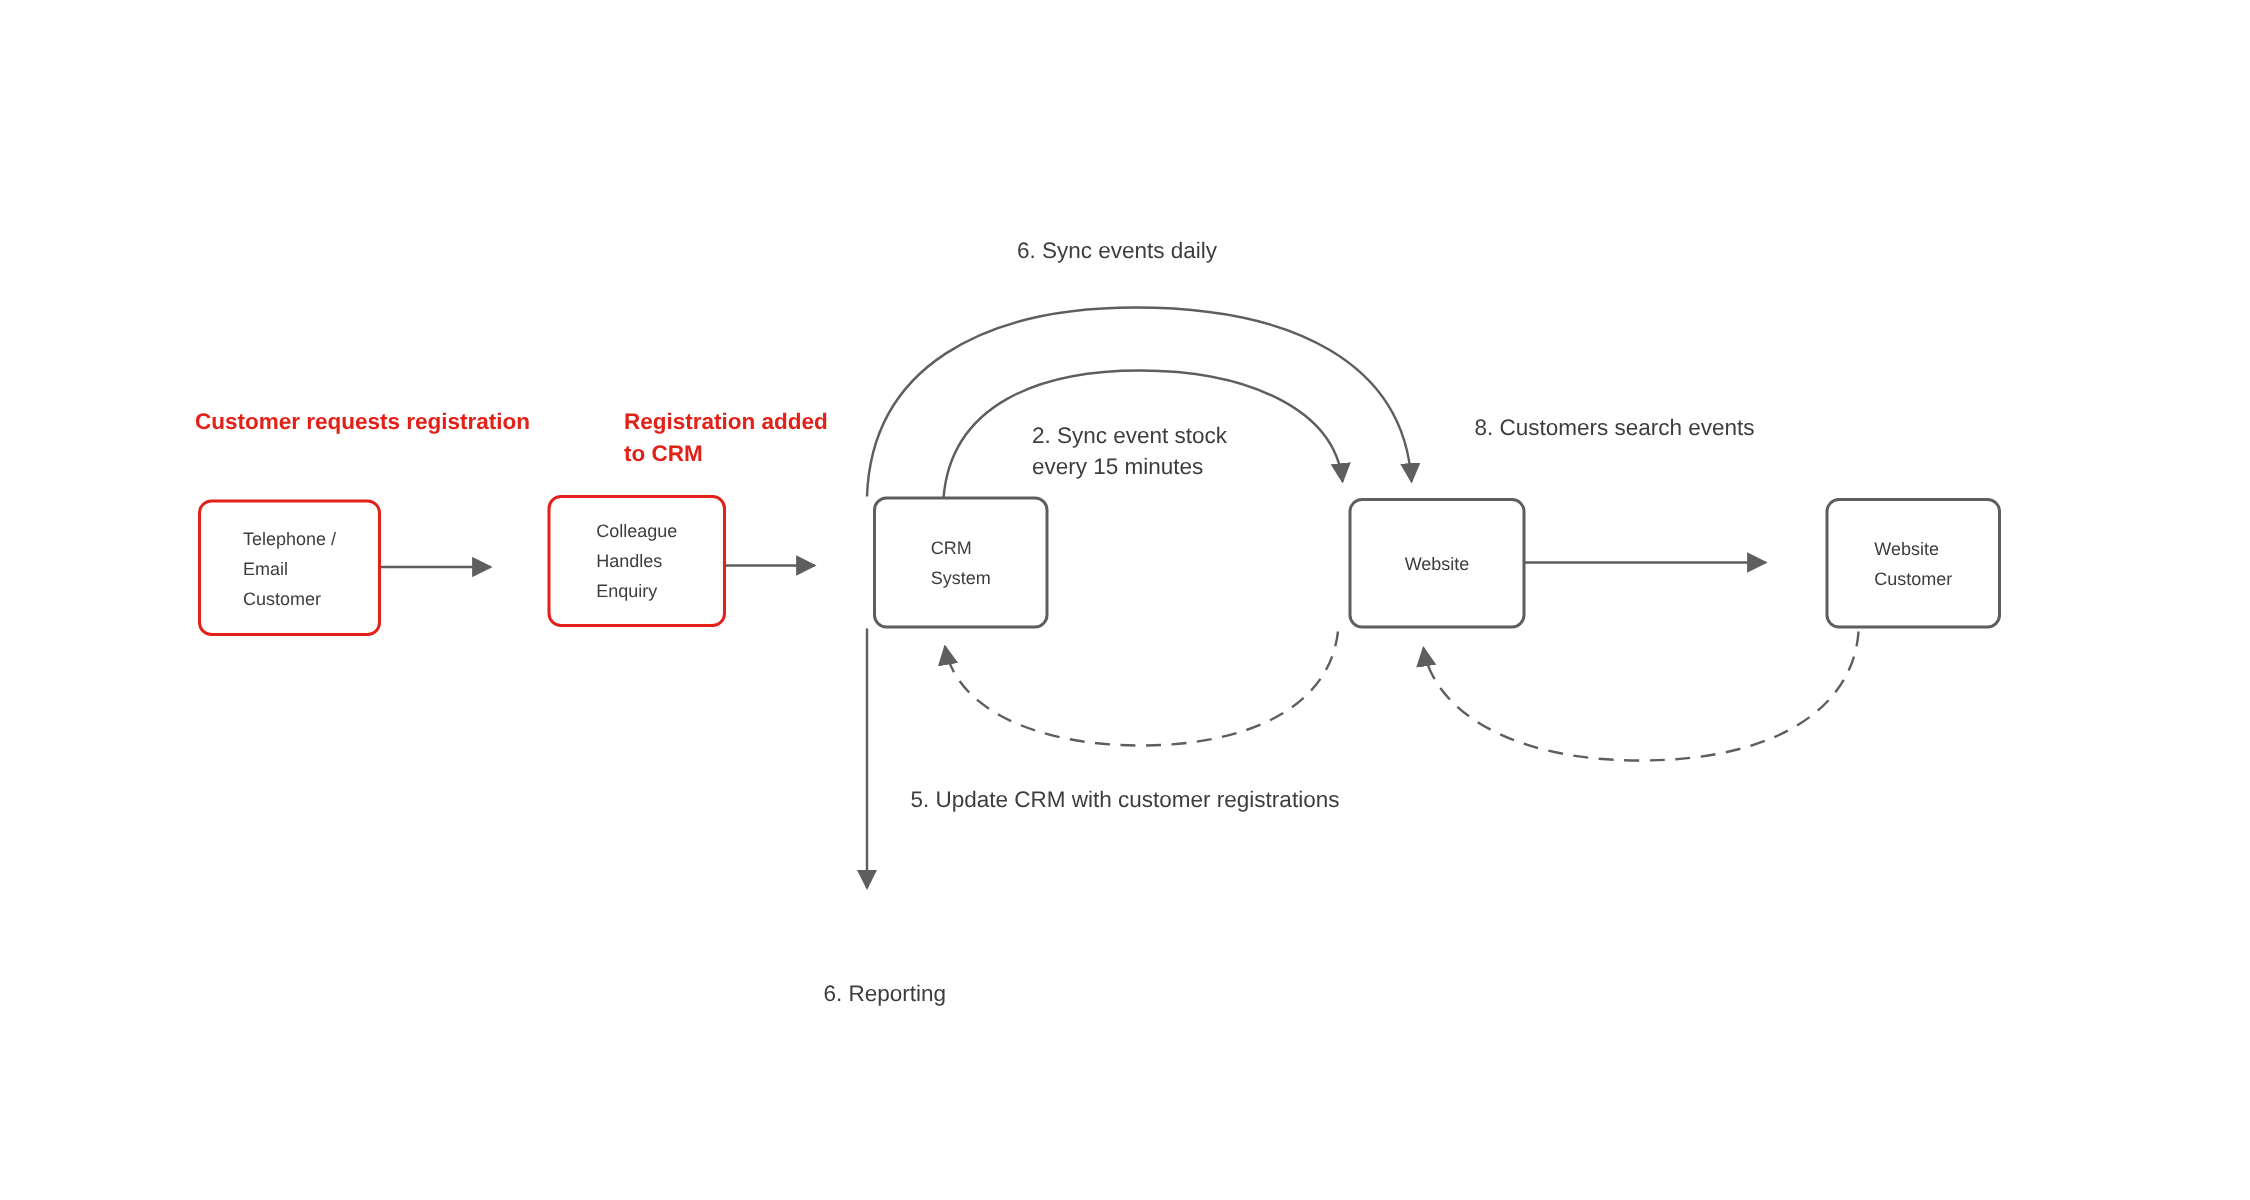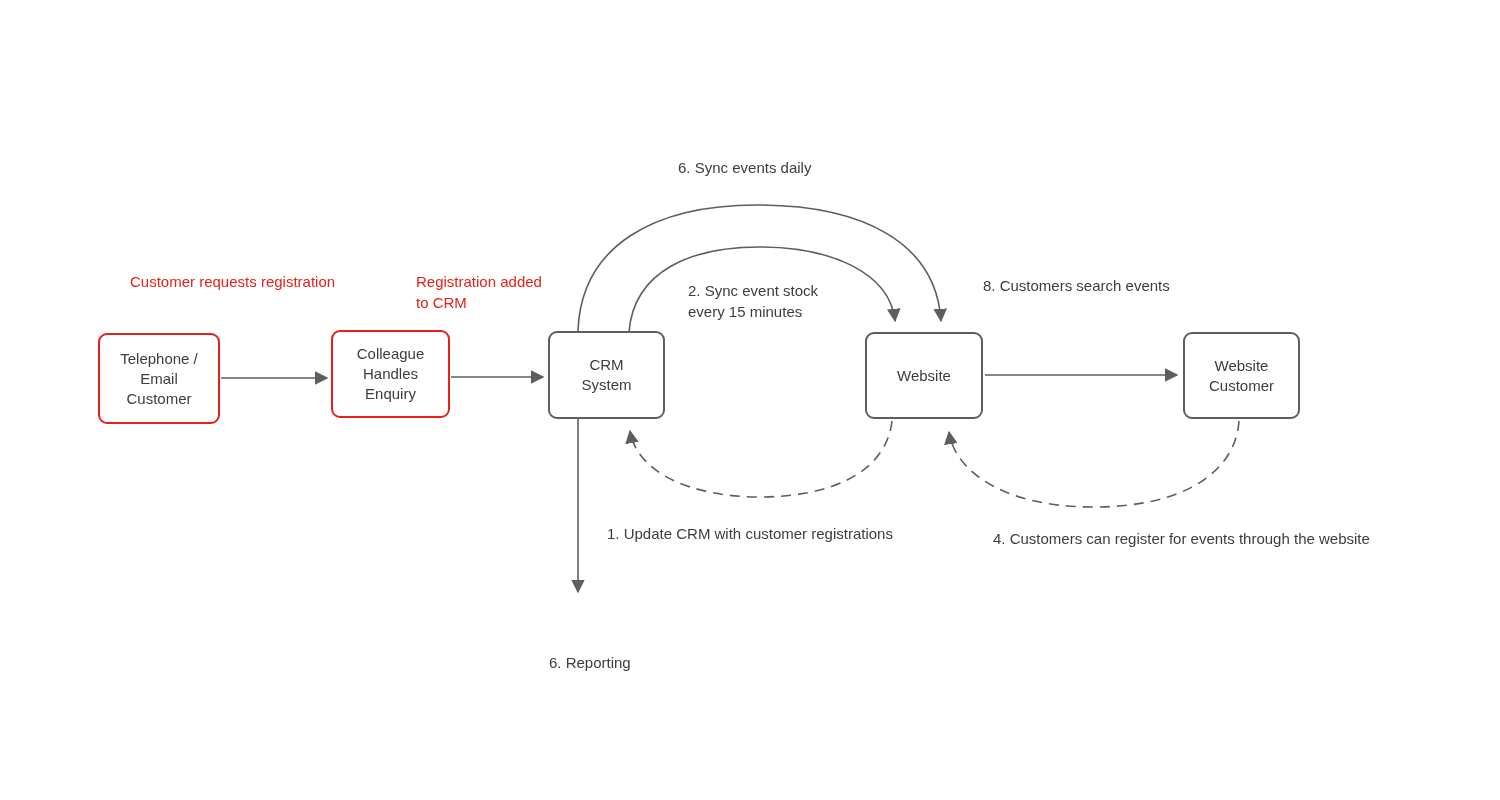--- a/index.html
+++ b/index.html
@@ -31,41 +31,43 @@
     stroke-dasharray: 10 7;
   }
   .node {
     position: absolute;
     box-sizing: border-box;
     background: #ffffff;
     border-radius: 9px;
     display: flex;
     align-items: center;
     justify-content: center;
-    text-align: center;
+    text-align: left;
     color: var(--node-text, #3d3d3d);
-    font-size: 15px;
+    font-size: 12px;
     line-height: 20px;
     white-space: pre-line;
+    margin-left: 34px;
   }
   .node.red-border {
     border: 2.5px solid var(--red, #e32119);
   }
   .node.gray-border {
     border: 2px solid var(--node-border, #5e5e5e);
   }
   .annotation {
     position: absolute;
     color: var(--annotation-text, #3d3d3d);
     font-size: 15px;
     line-height: 21px;
     white-space: pre-line;
   }
   .annotation.red-text {
     color: var(--red, #e32119);
+    font-weight: bold;
   }
 </style>
 </head>
 <body>
 
 <div class="canvas">
 
   <svg class="edges" viewBox="0 0 1500 800" xmlns="http://www.w3.org/2000/svg">
     <defs>
       <marker id="arrowhead" viewBox="0 0 10 10" refX="9" refY="5" markerWidth="8.5" markerHeight="8.5" orient="auto-start-reverse">
@@ -121,19 +123,18 @@
   <div class="annotation red-text" style="left:416px; top:271px;">Registration added
 to CRM</div>
 
   <div class="annotation" style="left:678px; top:157px;">6. Sync events daily</div>
 
   <div class="annotation" style="left:688px; top:280px;">2. Sync event stock
 every 15 minutes</div>
 
   <div class="annotation" style="left:983px; top:275px;">8. Customers search events</div>
 
-  <div class="annotation" style="left:993px; top:528px;">4. Customers can register for events through the website</div>
 
-  <div class="annotation" style="left:607px; top:523px;">1. Update CRM with customer registrations</div>
+  <div class="annotation" style="left:607px; top:523px;">5. Update CRM with customer registrations</div>
 
   <div class="annotation" style="left:529px; top:652px;margin-left:20px;">6. Reporting</div>
 
 </div>
 
 </body></html>

